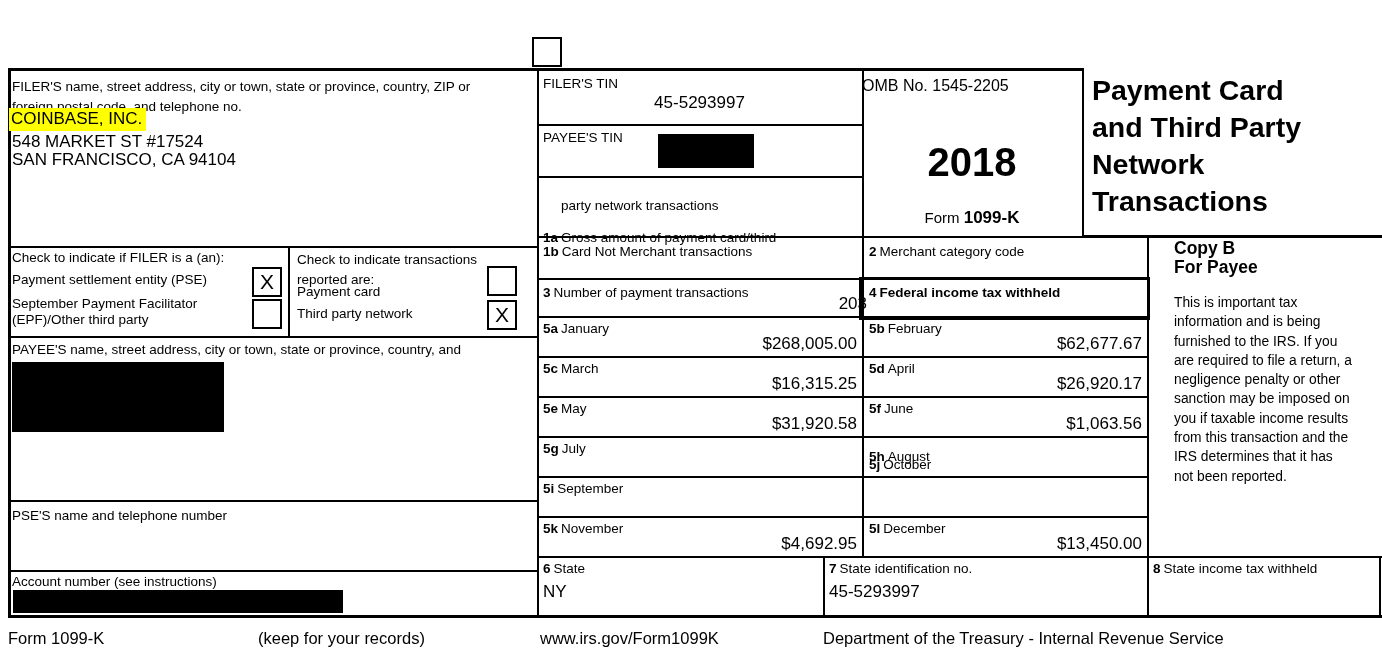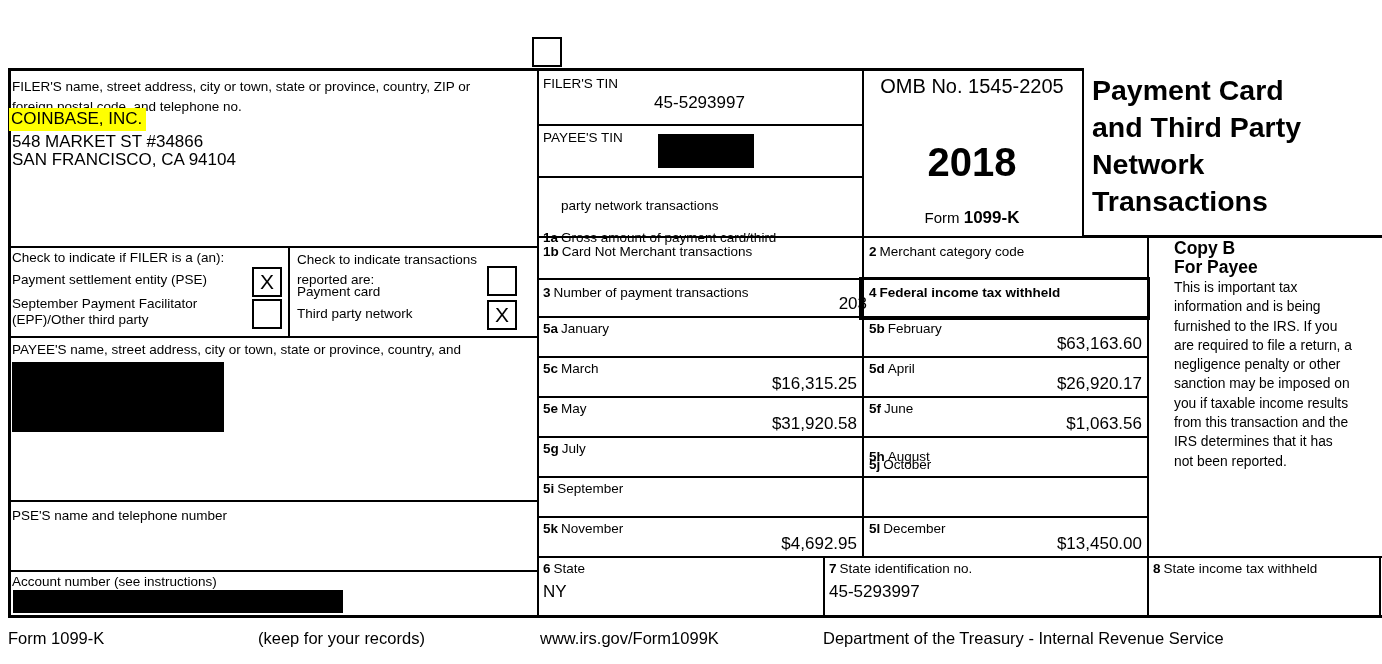--- a/index.html
+++ b/index.html
@@ -53,21 +53,21 @@
   <div class="ln" style="left:537px;top:476px;width:610px;height:2px;"></div>
   <div class="ln" style="left:8px;top:500px;width:529px;height:2px;"></div>
   <div class="ln" style="left:537px;top:516px;width:610px;height:2px;"></div>
   <div class="ln" style="left:537px;top:556px;width:845px;height:2px;"></div>
   <div class="ln" style="left:8px;top:570px;width:529px;height:2px;"></div>
 
   <div class="abs" style="left:859px;top:277px;width:291px;height:43px;border:3px solid #000;"></div>
 
   <div class="lblwrap" style="left:12px;top:77px;width:472px;">FILER'S name, street address, city or town, state or province, country, ZIP or foreign postal code, and telephone no.</div>
   <div class="abs" style="left:9px;top:108px;"><span class="hl">COINBASE, INC.</span></div>
-  <div class="val" style="left:12px;top:132px;">548 MARKET ST #34866</div>
+  <div class="val" style="left:12px;top:132px;">548 MARKET ST #17524</div>
   <div class="val" style="left:12px;top:150px;">SAN FRANCISCO, CA 94104</div>
 
   <div class="lbl" style="left:12px;top:250px;">Check to indicate if FILER is a (an):</div>
   <div class="lbl" style="left:12px;top:272px;">Payment settlement entity (PSE)</div>
   <div class="cb" style="left:252px;top:267px;">X</div>
   <div class="lbl" style="left:12px;top:296px;">September Payment Facilitator</div>
   <div class="lbl" style="left:12px;top:312px;">(EPF)/Other third party</div>
   <div class="cb" style="left:252px;top:299px;"></div>
 
   <div class="lblwrap" style="left:297px;top:250px;width:196px;">Check to indicate transactions reported are:</div>
@@ -83,21 +83,21 @@
   <div class="redact" style="left:13px;top:590px;width:330px;height:23px;"></div>
 
   <div class="lbl" style="left:543px;top:76px;">FILER'S TIN</div>
   <div class="val" style="left:537px;top:93px;width:325px;text-align:center;">45-5293997</div>
   <div class="lbl" style="left:543px;top:130px;">PAYEE'S TIN</div>
   <div class="redact" style="left:658px;top:134px;width:96px;height:34px;"></div>
 
   <div class="lbl" style="left:543px;top:182px;margin-top:48px;"><span class="num">1a</span><span>Gross amount of payment card/third</span></div>
   <div class="lbl" style="left:561px;top:198px;">party network transactions</div>
 
-  <div class="val" style="left:862px;top:76px;width:220px;text-align:center;font-size:20px;">OMB No. 1545-2205</div>
+  <div class="val" style="left:862px;top:76px;width:220px;font-size:16px;">OMB No. 1545-2205</div>
   <div class="abs" style="left:862px;top:140px;width:220px;text-align:center;font-size:40px;font-weight:700;line-height:44px;">2018</div>
   <div class="abs" style="left:862px;top:208px;width:220px;text-align:center;font-size:15px;line-height:20px;">
     <span>Form</span>
     <span style="font-size:17px;font-weight:700;">1099-K</span>
   </div>
 
   <div class="title">
     <div>Payment Card</div>
     <div>and Third Party</div>
     <div>Network</div>
@@ -105,22 +105,23 @@
   </div>
 
   <div class="lbl" style="left:543px;top:244px;"><span class="num">1b</span><span>Card Not Merchant transactions</span></div>
   <div class="lbl" style="left:869px;top:244px;"><span class="num">2</span><span>Merchant category code</span></div>
 
   <div class="lbl" style="left:543px;top:285px;"><span class="num">3</span><span>Number of payment transactions</span></div>
   <div class="amt" style="left:537px;top:294px;width:320px;padding-left:10px;">203</div>
   <div class="lbl boldall" style="left:869px;top:285px;"><span class="num">4</span><span>Federal income tax withheld</span></div>
 
   <div class="lbl" style="left:543px;top:321px;"><span class="num">5a</span><span>January</span></div>
+  <div class="amt" style="left:537px;top:334px;width:320px;">$268,005.00</div>
   <div class="lbl" style="left:869px;top:321px;"><span class="num">5b</span><span>February</span></div>
-  <div class="amt" style="left:862px;top:334px;width:280px;">$63,163.60</div>
+  <div class="amt" style="left:862px;top:334px;width:280px;">$62,677.67</div>
 
   <div class="lbl" style="left:543px;top:361px;"><span class="num">5c</span><span>March</span></div>
   <div class="amt" style="left:537px;top:374px;width:320px;">$16,315.25</div>
   <div class="lbl" style="left:869px;top:361px;"><span class="num">5d</span><span>April</span></div>
   <div class="amt" style="left:862px;top:374px;width:280px;">$26,920.17</div>
 
   <div class="lbl" style="left:543px;top:401px;"><span class="num">5e</span><span>May</span></div>
   <div class="amt" style="left:537px;top:414px;width:320px;">$31,920.58</div>
   <div class="lbl" style="left:869px;top:401px;"><span class="num">5f</span><span>June</span></div>
   <div class="amt" style="left:862px;top:414px;width:280px;">$1,063.56</div>
@@ -132,21 +133,21 @@
   <div class="lbl" style="left:869px;top:457px;"><span class="num">5j</span><span>October</span></div>
 
   <div class="lbl" style="left:543px;top:521px;"><span class="num">5k</span><span>November</span></div>
   <div class="amt" style="left:537px;top:534px;width:320px;">$4,692.95</div>
   <div class="lbl" style="left:869px;top:521px;"><span class="num">5l</span><span>December</span></div>
   <div class="amt" style="left:862px;top:534px;width:280px;">$13,450.00</div>
 
   <div class="abs" style="left:1174px;top:239px;width:190px;">
     <div class="copyhead">Copy B</div>
     <div class="copyhead">For Payee</div>
-    <div class="copybody" style="width:180px;margin-top:1px;">This is important tax information and is being furnished to the IRS. If you are required to file a return, a negligence penalty or other sanction may be imposed on you if taxable income results from this transaction and the IRS determines that it has not been reported.</div>
+    <div class="copybody" style="width:180px;margin-top:16px;">This is important tax information and is being furnished to the IRS. If you are required to file a return, a negligence penalty or other sanction may be imposed on you if taxable income results from this transaction and the IRS determines that it has not been reported.</div>
   </div>
 
   <div class="lbl" style="left:543px;top:561px;"><span class="num">6</span><span>State</span></div>
   <div class="val" style="left:543px;top:582px;">NY</div>
   <div class="lbl" style="left:829px;top:561px;"><span class="num">7</span><span>State identification no.</span></div>
   <div class="val" style="left:829px;top:582px;">45-5293997</div>
   <div class="lbl" style="left:1153px;top:561px;"><span class="num">8</span><span>State income tax withheld</span></div>
 
   <div class="footer" style="left:8px;top:629px;">Form 1099-K</div>
   <div class="footer" style="left:258px;top:629px;">(keep for your records)</div>

